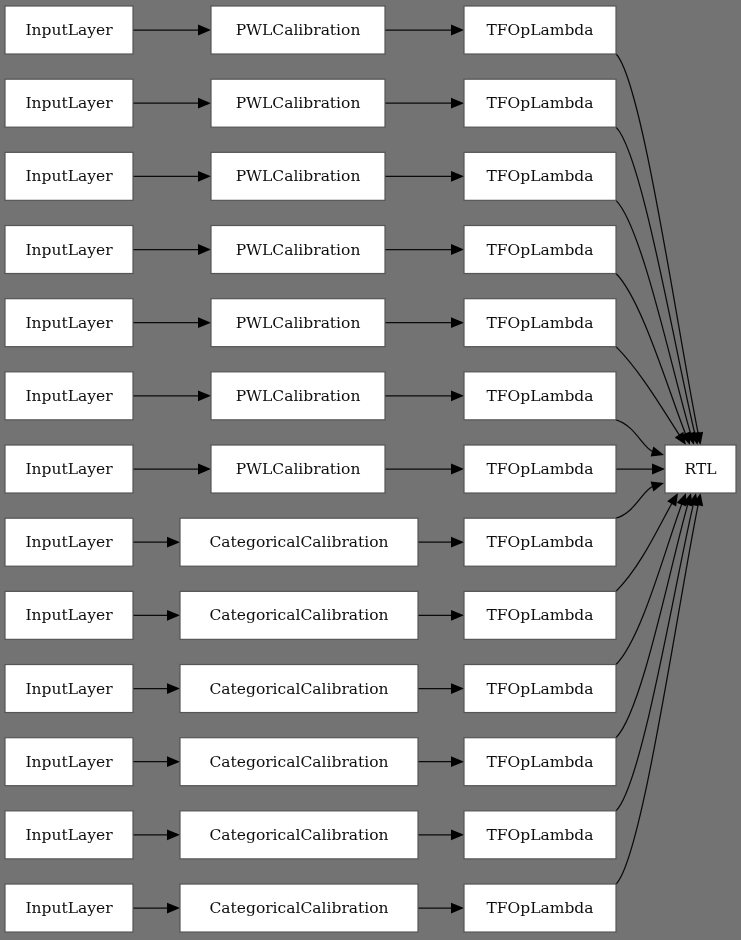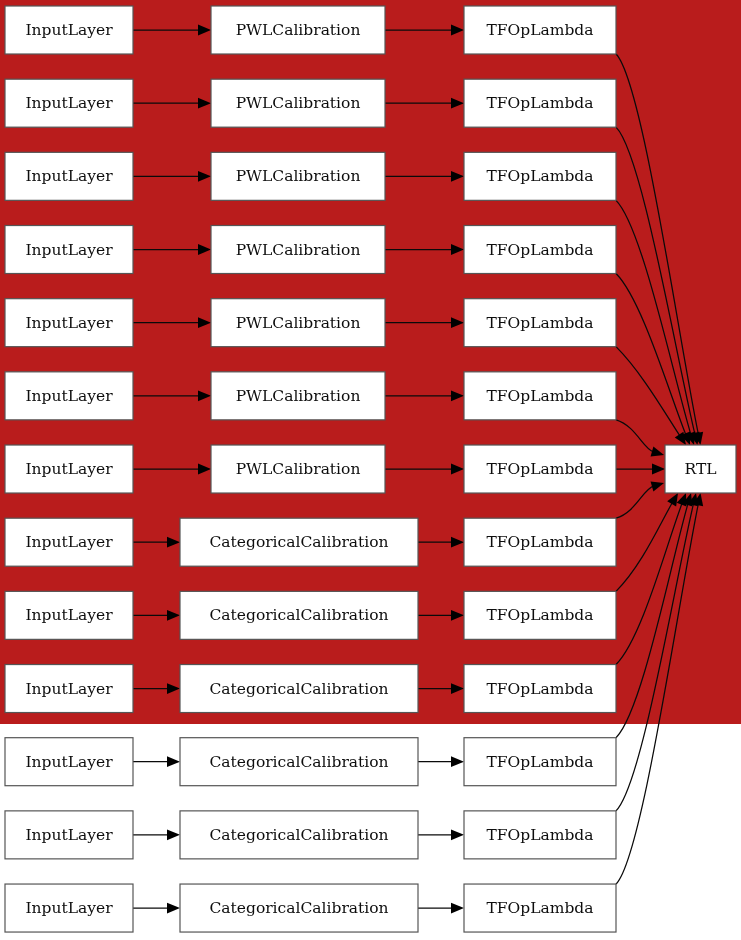--- a/index.html
+++ b/index.html
@@ -1,21 +1,21 @@
 <!DOCTYPE html>
 <html><head>
 <meta charset="utf-8">
 <style>
   html,body{margin:0;padding:0;background:#ffffff;}
   body{
     width:741px;height:940px;
     font-family:"DejaVu Serif","Liberation Serif",serif;
     overflow:hidden;
   }
-  #graph-root{position:relative;width:741px;height:724px;background:#b91c1c;}
+  #graph-root{position:relative;width:741px;height:940px;background:#737373;}
   svg#graph-svg{position:absolute;left:0;top:0;width:741px;height:940px;display:block;}
   .node-rect{fill:#ffffff;stroke:#555555;stroke-width:1.2px;}
   .node-label{
     font-family:"DejaVu Serif","Liberation Serif",serif;
     font-size:15.5px;
     fill:#0d0d0d;
     text-anchor:middle;
     dominant-baseline:middle;
     white-space:pre;
   }

